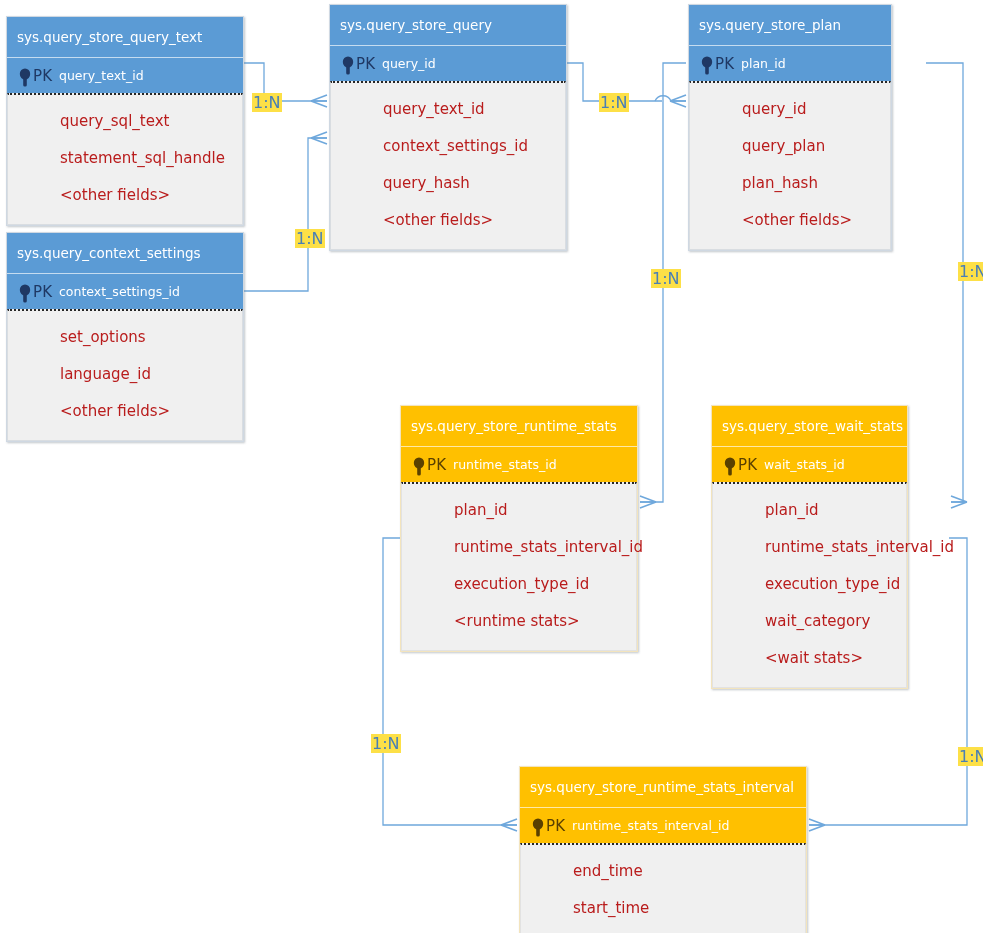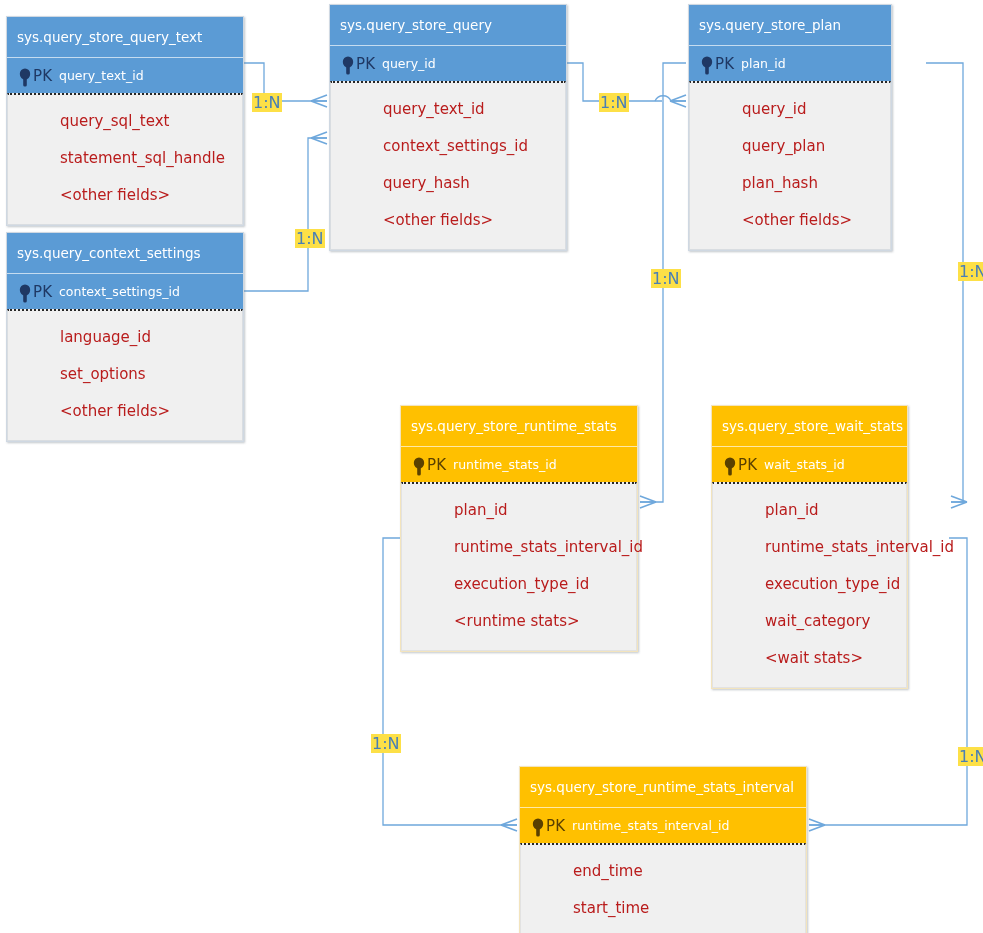--- a/index.html
+++ b/index.html
@@ -230,22 +230,22 @@
       <span class="keyicon">
         <svg viewBox="0 0 22 20" width="22" height="20">
             <ellipse cx="7" cy="6" rx="5.2" ry="5.6" fill="#1F3864"></ellipse>
             <rect x="5.2" y="9" width="3.6" height="9.5" rx="1.6" fill="#1F3864"></rect>
           </svg>
       </span>
       <span class="pklabel">PK</span>
       <span class="fieldname">context_settings_id</span>
     </div>
     <div class="body">
+      <div class="field">set_options</div>
       <div class="field">language_id</div>
-      <div class="field">set_options</div>
       <div class="field">&lt;other fields&gt;</div>
     </div>
   </div>
 
   <div class="entity orange" style="left:400px; top:405px; width:238px;">
     <div class="title">sys.query_store_runtime_stats</div>
     <div class="pkrow">
       <span class="keyicon">
         <svg viewBox="0 0 22 20" width="22" height="20">
             <ellipse cx="7" cy="6" rx="5.2" ry="5.6" fill="#5A4000"></ellipse>

